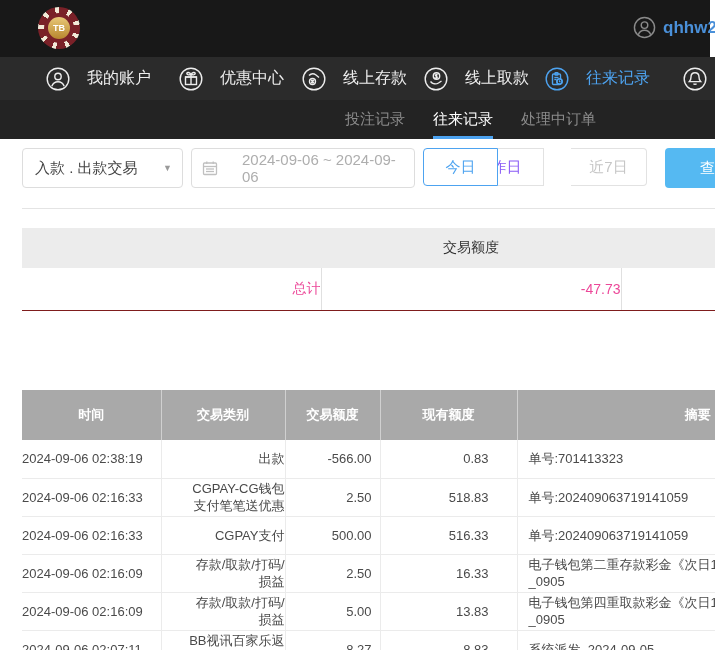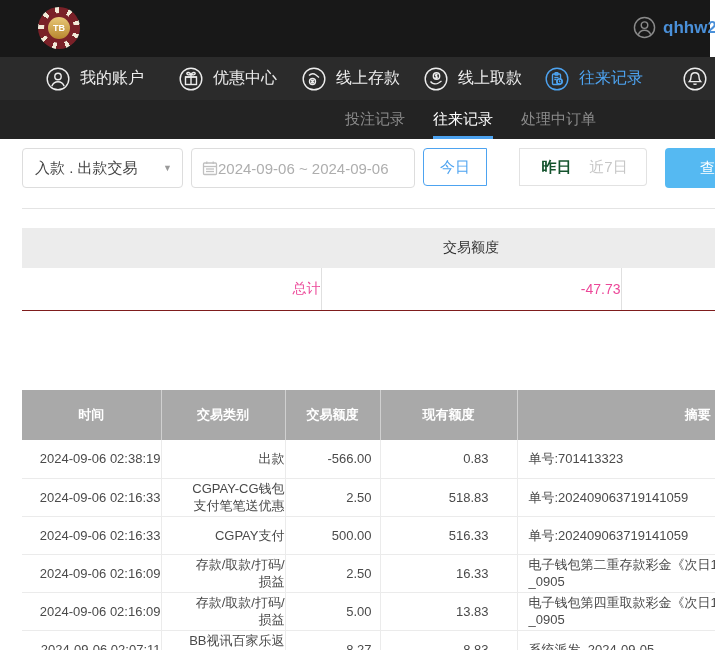--- a/index.html
+++ b/index.html
@@ -23,65 +23,65 @@
   .brand-cn { font-weight:bold; background:linear-gradient(180deg,#fbe9a6 0%,#ecc45e 50%,#b97d18 100%);
     -webkit-background-clip:text; background-clip:text; color:transparent; }
   .brand-cn .big { font-size:29px; }
   .brand-cn .small { font-size:23px; }
   .brand-en { font-size:11px; letter-spacing:4px; color:#d8a93c; margin:2px 0 0 66px; font-weight:bold; }
   .userbox { position:absolute; left:633px; top:16px; display:flex; align-items:center; gap:7px; }
   .user-icon { width:23px; height:23px; color:#8a8a8a; }
   .username { color:#4a90d9; font-size:17px; font-weight:bold; white-space:nowrap; }
   
   .nav { position:absolute; top:57px; left:0; width:715px; height:43px; background:#2b2b2b; }
-  .nav-item { position:absolute; top:0; height:43px; display:flex; align-items:center; gap:10px;
+  .nav-item { position:absolute; top:0; height:43px; display:flex; align-items:center; gap:17px;
     color:#ededed; font-size:16px; white-space:nowrap; cursor:pointer; }
   .nav-item.active { color:#4da3f0; }
   .nav-ico { width:24px; height:24px; display:block; }
   
   .tabsrow { position:absolute; top:100px; left:0; width:715px; height:39px; background:#232323; }
   .tabs { position:absolute; left:345px; top:0; height:39px; display:flex; gap:28px; }
   .tab { position:relative; height:39px; display:flex; align-items:center;
     color:#8b8b8b; font-size:15px; white-space:nowrap; cursor:pointer; }
   .tab.active { color:#fff; }
   .tab.active::after { content:""; position:absolute; left:0; right:0; bottom:0; height:3px; background:#4da3f0; }
   
   .select-box { position:absolute; left:22px; top:148px; width:161px; height:40px;
     border:1px solid #ddd; border-radius:4px; display:flex; align-items:center;
     padding:0 10px 0 12px; font-size:15px; color:#444; background:#fff; cursor:pointer; }
   .select-caret { margin-left:auto; font-size:9px; color:#9a9a9a; }
   .date-box { position:absolute; left:191px; top:148px; width:224px; height:40px;
-    border:1px solid #ddd; border-radius:4px; display:flex; align-items:center; gap:0;
+    border:1px solid #ddd; border-radius:4px; display:flex; align-items:center; gap:24px;
     padding:0 10px; font-size:15px; color:#aeaeae; background:#fff; cursor:pointer; }
   .cal-icon { width:16px; height:16px; color:#c0c0c0; flex:none; }
   .qbtn { position:absolute; top:148px; height:38px; background:#fff; display:flex;
     align-items:center; justify-content:center; font-size:15px; cursor:pointer; }
-  .qbtn.today { left:423px; width:64px; border:1px solid #4da3f0; color:#4da3f0; border-radius:4px 0 0 4px; z-index:2; }
-  .qbtn.yday  { left:519px; width:75px; border:1px solid #e2e2e2; color:#14532d;font-weight:bold; }
+  .qbtn.today { left:423px; width:75px; border:1px solid #4da3f0; color:#4da3f0; border-radius:4px 0 0 4px; z-index:2; }
+  .qbtn.yday  { left:469px; width:75px; border:1px solid #e2e2e2; color:#8b5cf6; }
   .qbtn.d7    { left:571px; width:76px; border:1px solid #e2e2e2; border-left:none; color:#c6c6c6; border-radius:0 4px 4px 0; }
   .search-btn { position:absolute; left:665px; top:148px; width:100px; height:40px;
     background:#55b9f2; border:none; border-radius:4px; color:#fff; font-size:15px;
     display:flex; align-items:center; justify-content:center; cursor:pointer;
     font-family:"Liberation Sans", sans-serif; }
   .divider { position:absolute; left:22px; top:208px; width:856px; height:1px; background:#e4e4e4; }
   
   .summary { position:absolute; left:22px; top:228px; width:856px; border-collapse:collapse; table-layout:fixed; }
   .summary th { height:40px; background:#ececec; font-size:14px; font-weight:normal; color:#333; text-align:center; }
   .summary td { height:42px; background:#fff; font-size:14px; color:#ec4899; text-align:right;
     border-bottom:1px solid #7f1d1d; }
   .summary td + td { border-left:1px solid #e0e0e0; }
   
   .txtable { position:absolute; left:22px; top:390px; width:856px; border-collapse:collapse; table-layout:fixed; }
   .txtable thead th { height:50px; background:#a9a9a9; color:#fff; font-size:13px; font-weight:bold;
     text-align:center; border-right:1px solid rgba(255,255,255,.45); }
   .txtable thead th:last-child { border-right:none; }
   .txtable tbody td { height:38px; background:#fff; font-size:13px; color:#4a4a4a; line-height:17px;
     border-bottom:1px solid #ebebeb; border-right:1px solid #ebebeb; white-space:pre-line; vertical-align:middle; }
   .txtable tbody td:last-child { border-right:none; }
-  .c-time { text-align:right; }
+  .c-time { text-align:left; }
   .c-type { text-align:right; padding-left:8px; }
   .c-amt  { text-align:right; padding-right:8px; }
   .c-bal  { text-align:right; padding-right:28px; }
   .c-sum  { text-align:left; padding-left:11px; }
 </style>
 </head>
 <body>
 
 <div class="topbar">
   <div class="logo">

